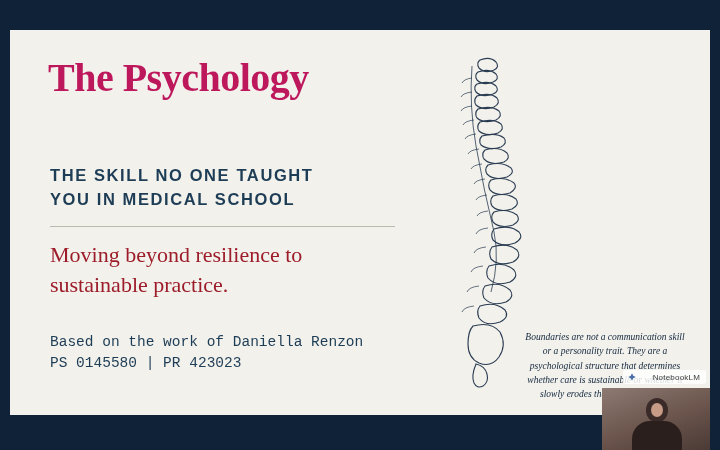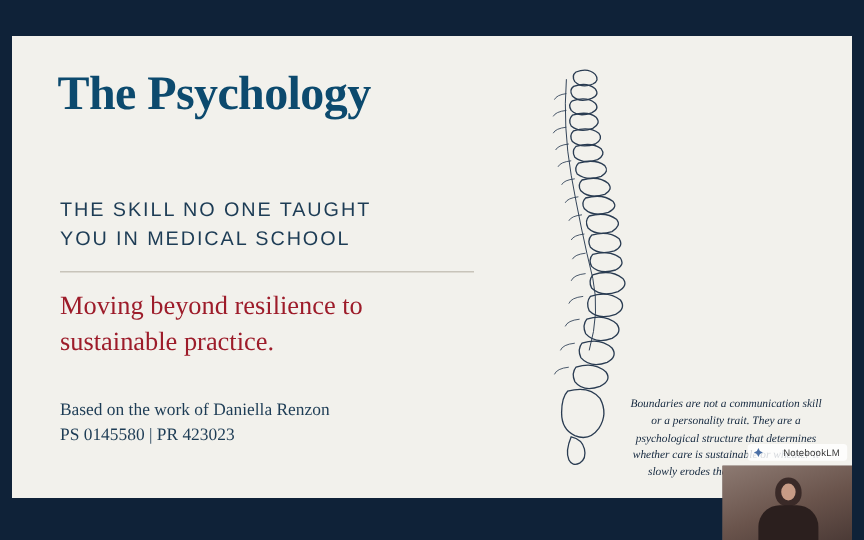--- a/index.html
+++ b/index.html
@@ -49,29 +49,29 @@
     width: 700px; height: 385px;
   }
   .title {
     position: absolute;
     left: 38px; top: 26px;
     width: 400px;
     font-family: "Liberation Serif", serif;
     font-weight: bold;
     font-size: 40px;
     line-height: 1.12;
-    color: #0c4a6e;
+    color: #be185d;
     letter-spacing: -0.5px;
   }
   .subtitle {
     position: absolute;
     left: 40px; top: 134px;
     width: 360px;
     font-family: "Liberation Sans", sans-serif;
-    font-weight: normal;
+    font-weight: bold;
     font-size: 16.5px;
     line-height: 1.45;
     letter-spacing: 1.6px;
     color: #1d3c55;
     text-transform: uppercase;
   }
   .rule {
     position: absolute;
     left: 40px; top: 196px;
     width: 345px;
@@ -84,21 +84,21 @@
     width: 330px;
     font-family: "Liberation Serif", serif;
     font-size: 22px;
     line-height: 1.35;
     color: #9d1c2a;
   }
   .credit {
     position: absolute;
     left: 40px; top: 302px;
     width: 330px;
-    font-family: Liberation Serif, serif;
+    font-family: Liberation Mono, monospace;
     font-size: 14.5px;
     line-height: 1.42;
     color: #1d3c55;
   }
   .credit div { white-space: nowrap; }
 
   
   #spine {
     position: absolute;
     left: 418px; top: 22px;

